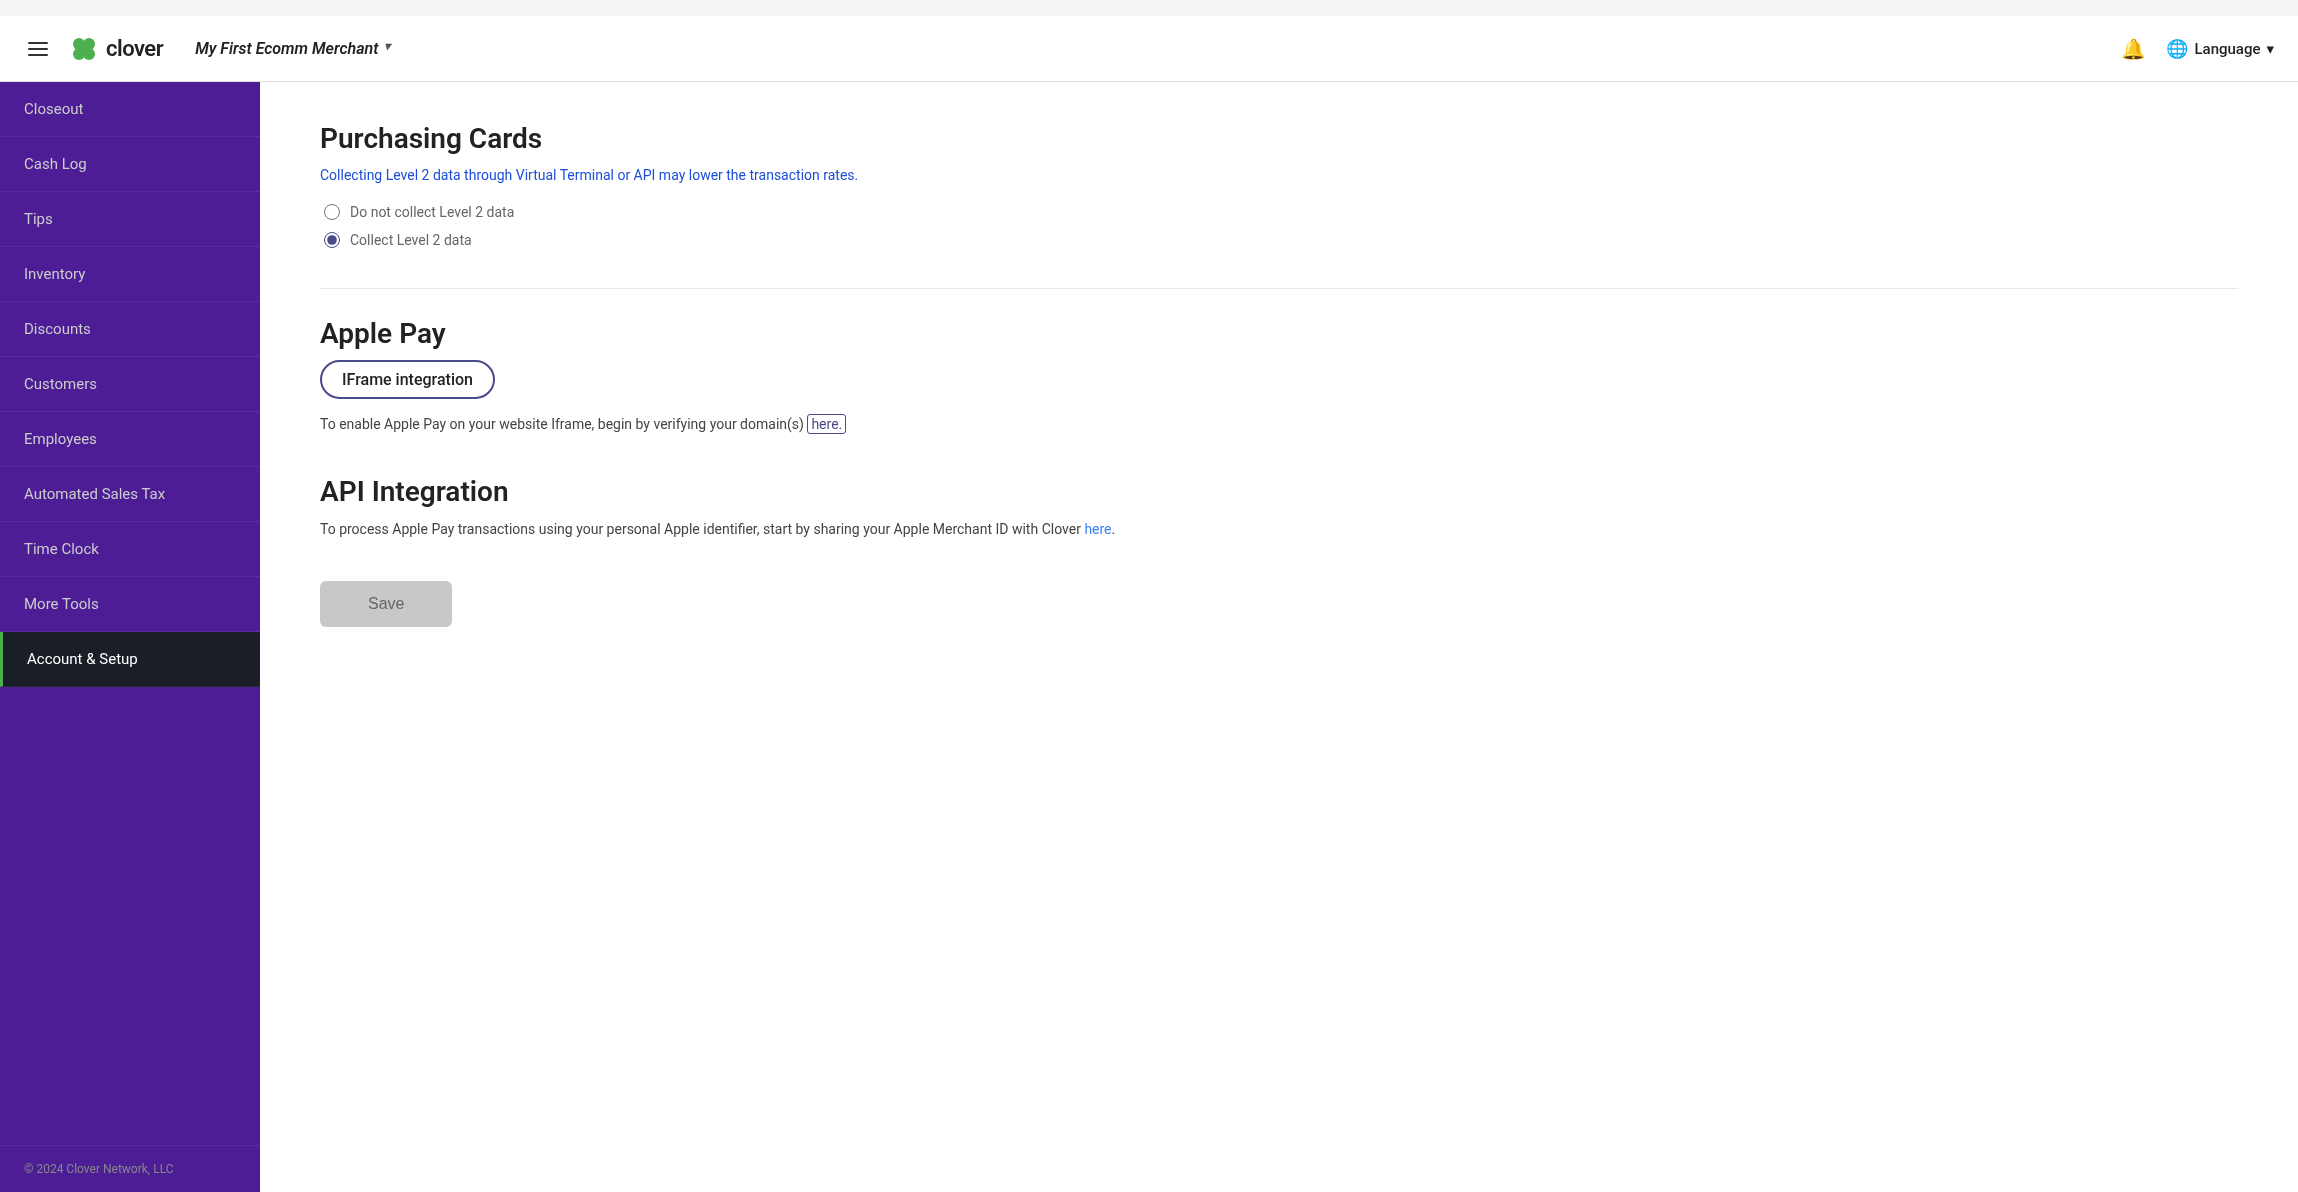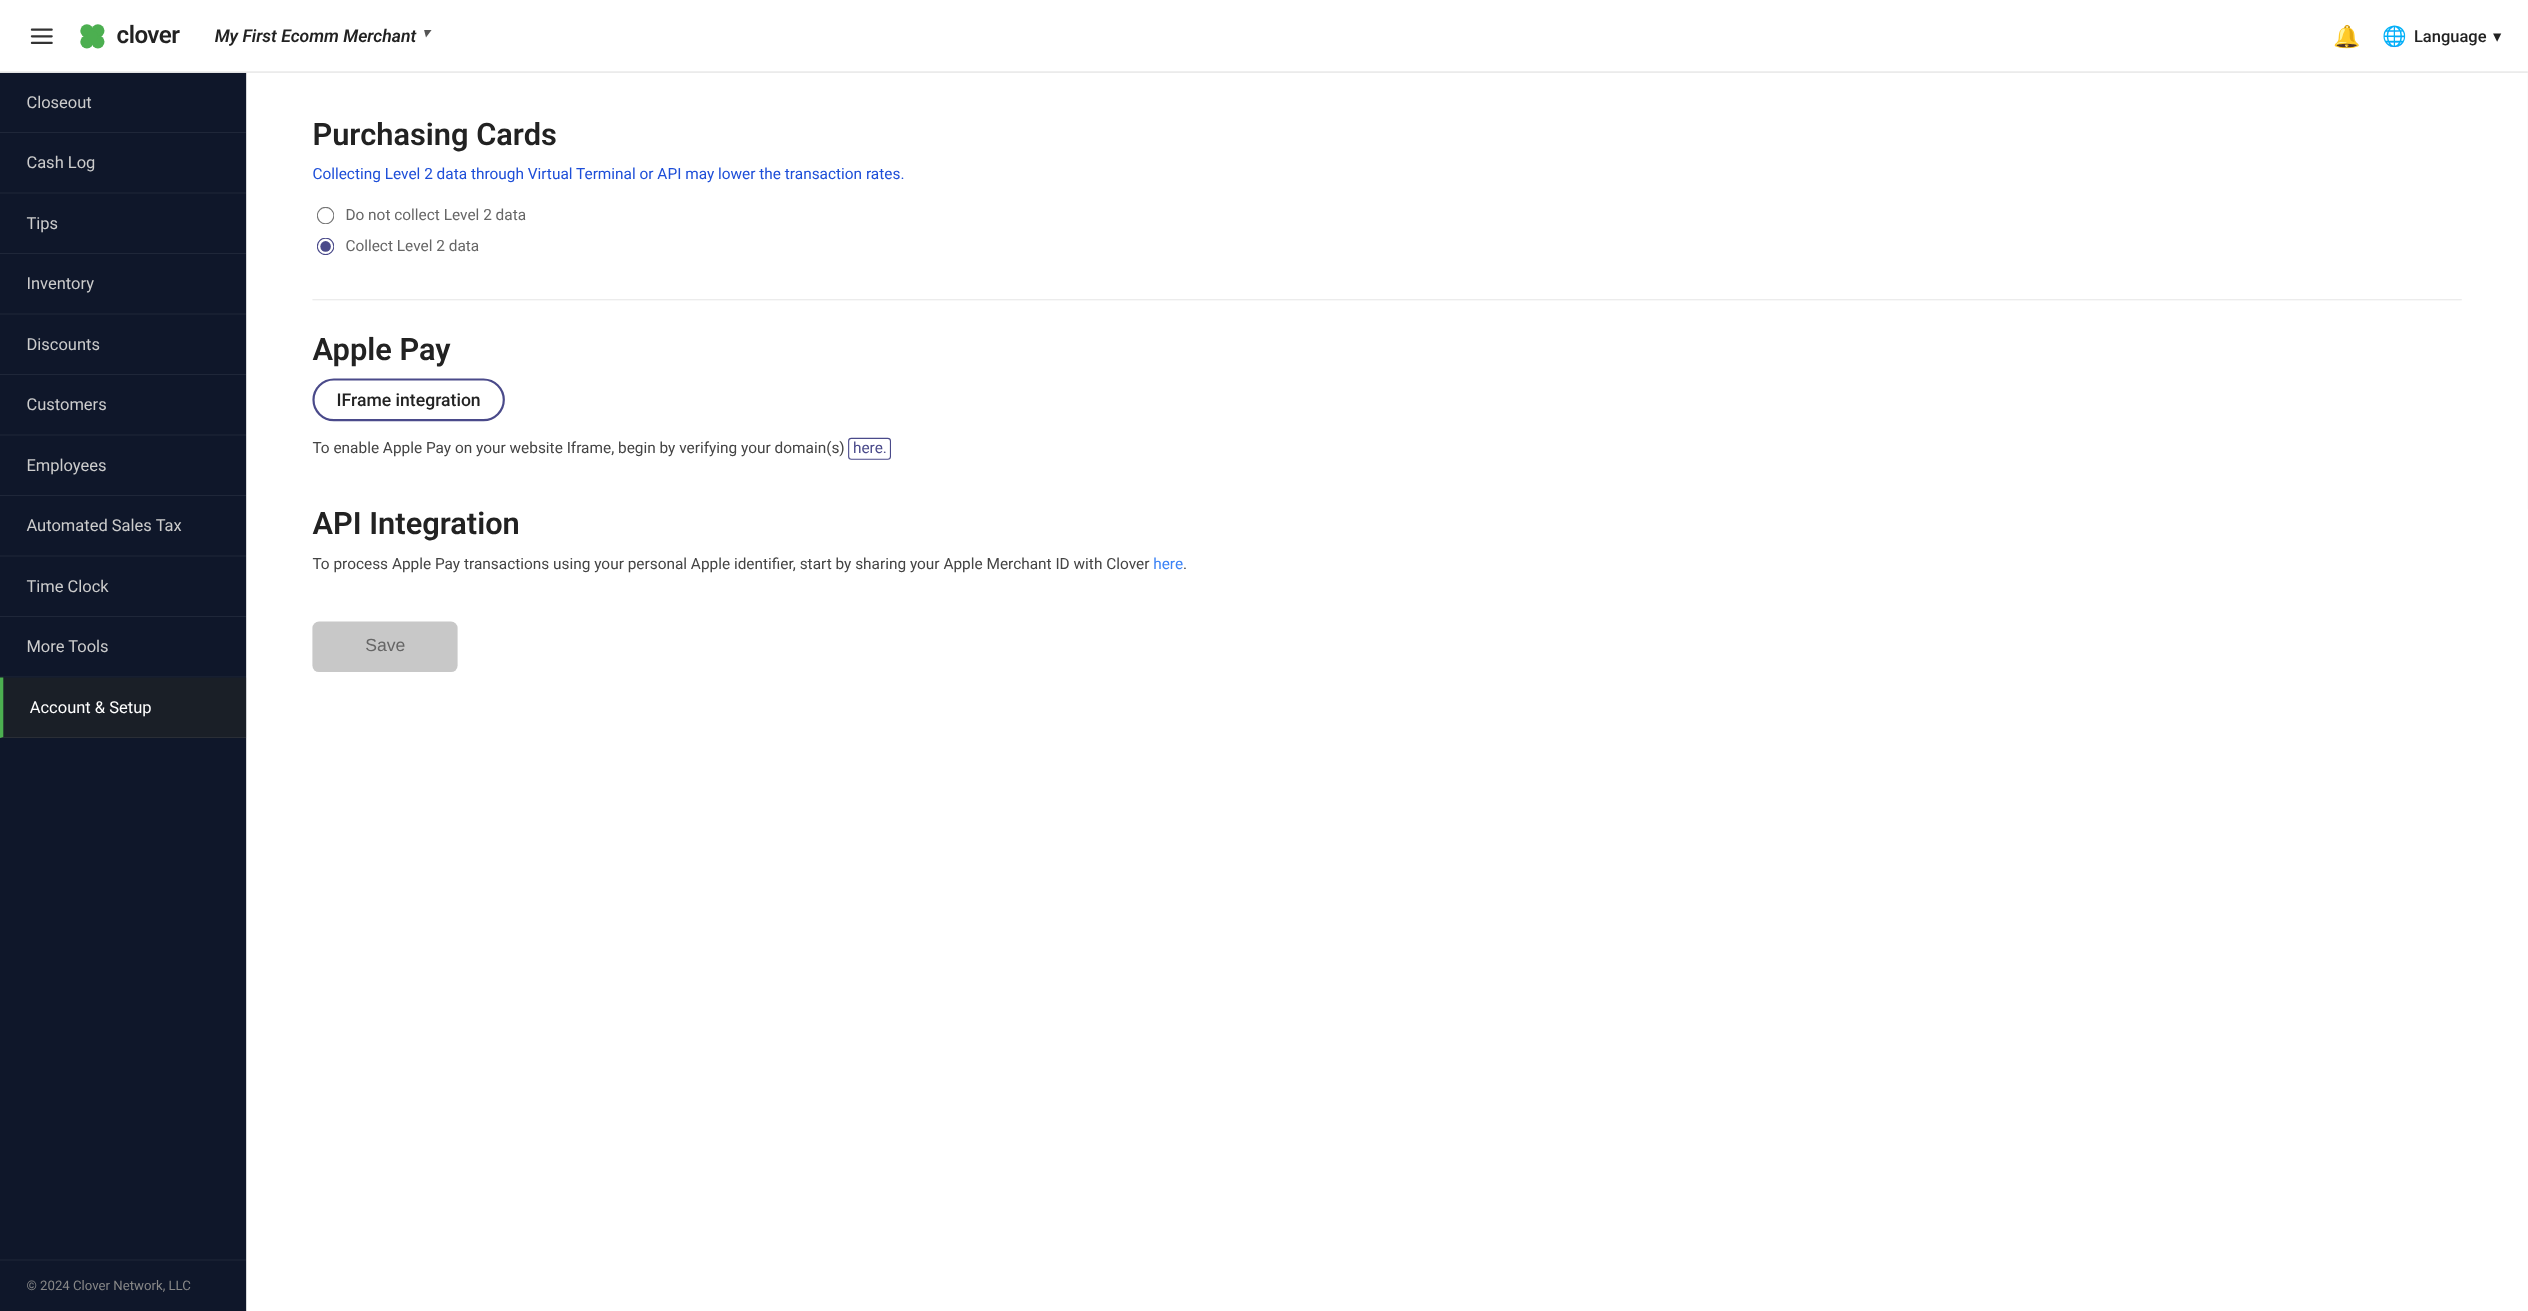--- a/index.html
+++ b/index.html
@@ -8,20 +8,21 @@
     
     .top-nav {
       height: 66px;
       background: #fff;
       border-bottom: 1px solid #e0e0e0;
       display: flex;
       align-items: center;
       padding: 0 24px;
       flex-shrink: 0;
       z-index: 10;
+      margin-top: 16px;
     }
     .top-nav-left {
       display: flex;
       align-items: center;
       gap: 16px;
       flex: 1;
     }
     .hamburger-icon {
       display: flex;
       flex-direction: column;
@@ -89,22 +90,22 @@
 
     
     .app-body {
       display: flex;
       flex: 1;
       overflow: hidden;
     }
 
     
     .sidebar {
-      width: 224px;
-      background: #0f172a;
+      width: 260px;
+      background: #4c1d95;
       color: #fff;
       flex-shrink: 0;
       display: flex;
       flex-direction: column;
       overflow-y: auto;
     }
     .sidebar-item {
       padding: 18px 24px;
       font-size: 15px;
       color: #ccc;

